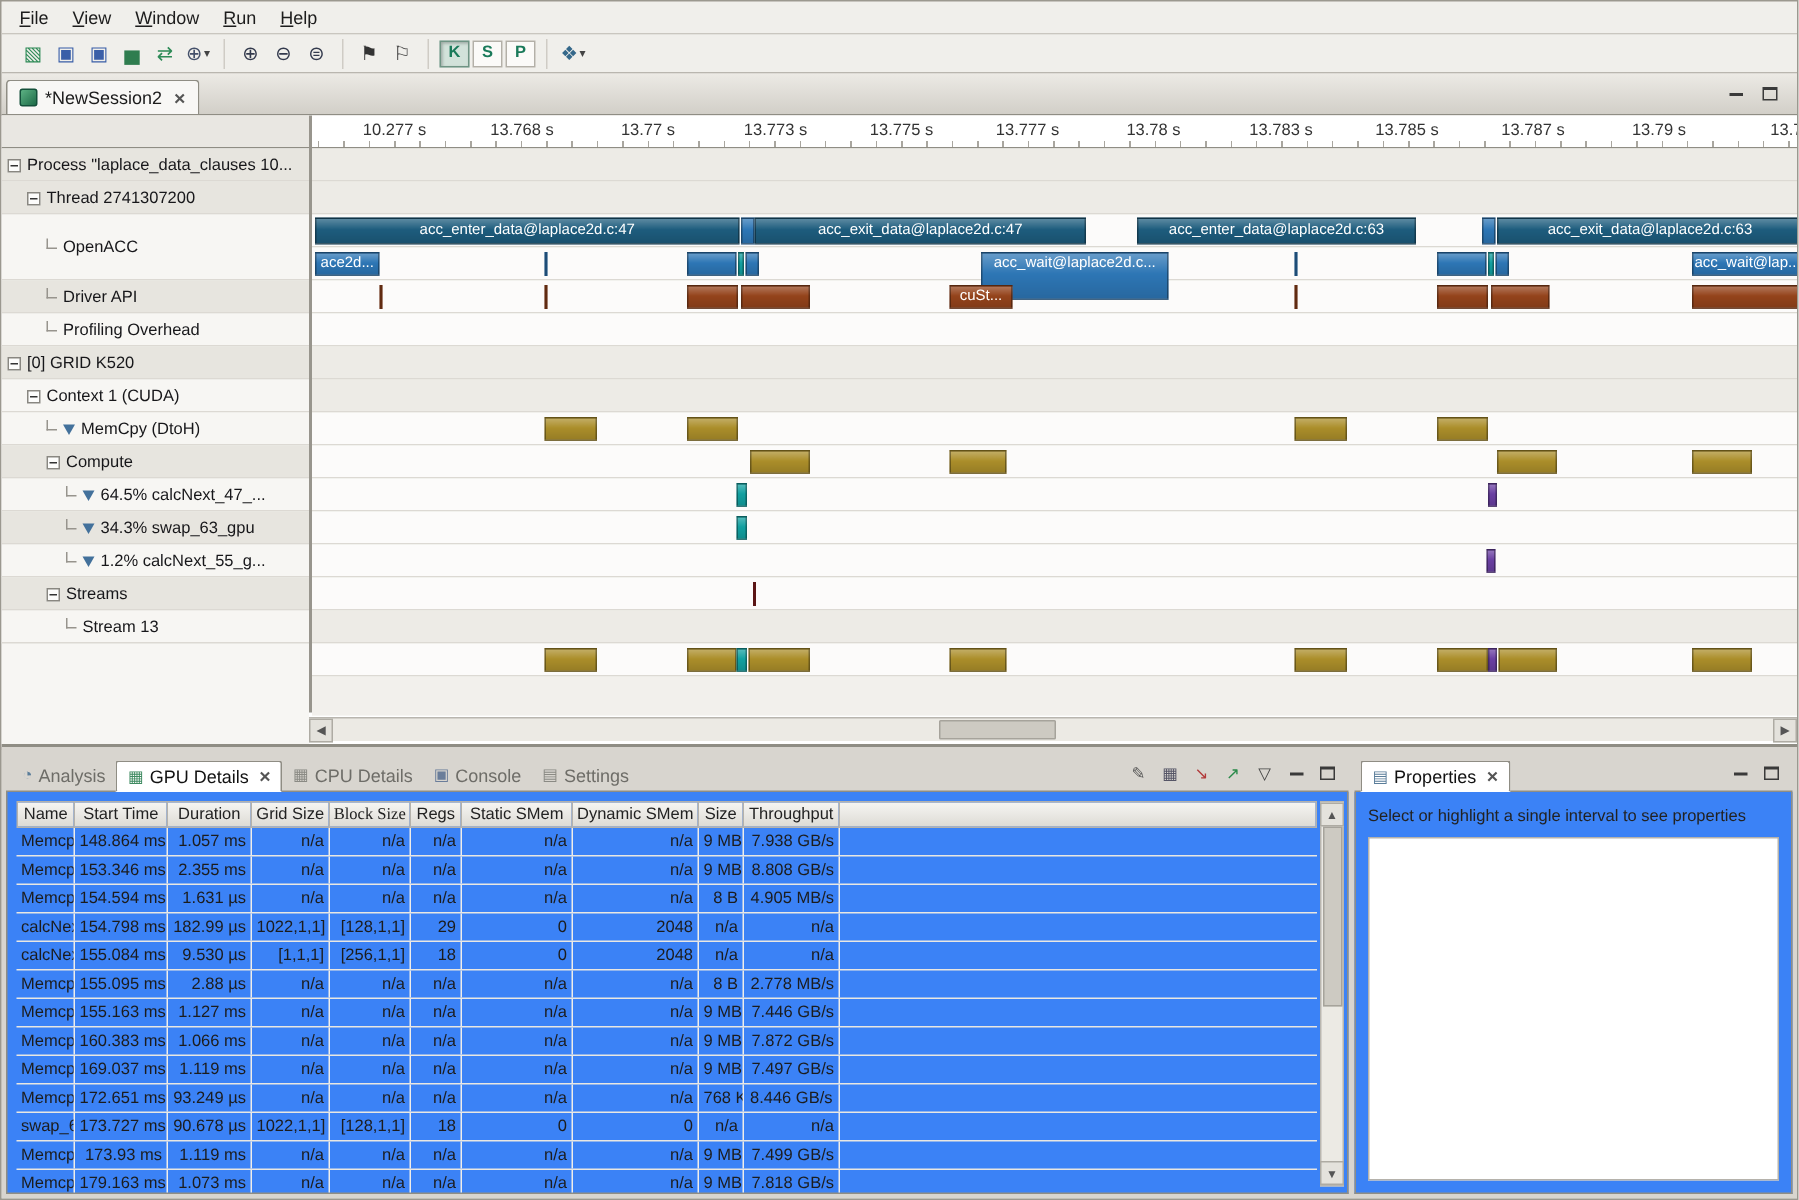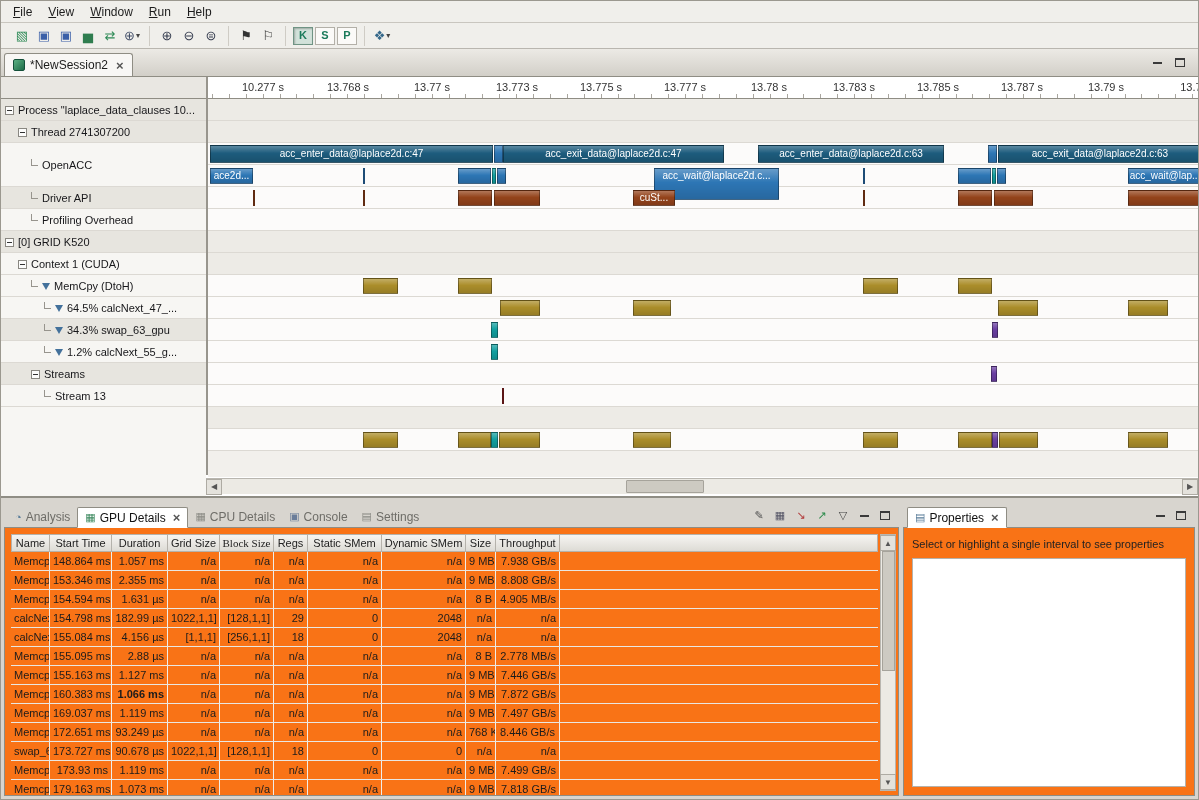--- a/index.html
+++ b/index.html
@@ -56,21 +56,21 @@
 .view{position:absolute;top:3px;bottom:3px}
 .view.details{left:3px;width:895px}
 .view.props{left:902px;right:3px}
 .view-tabbar{position:absolute;top:0;left:0;right:0;height:25px;display:flex;align-items:flex-end;border-bottom:1px solid #8f8d84;padding-left:4px}
 .tabs-strip{display:flex;align-items:flex-end;height:100%}
 .vtab{height:21px;display:flex;align-items:center;gap:4px;padding:0 7px;font-size:12px;color:#6e6d68;cursor:default}
 .vtab.active{background:#fff;border:1px solid #8f8d84;border-bottom:1px solid #fff;margin-bottom:-1px;border-radius:2px 2px 0 0;color:#111}
 .ticon{font-size:11px}
 .view-tools{margin-left:auto;display:flex;align-items:center;gap:1px;align-self:center;padding-right:4px}
 .vt-btn{width:20px;height:18px;display:flex;align-items:center;justify-content:center;font-size:11px;cursor:default}
-.view-body{position:absolute;top:25px;left:0;right:0;bottom:0;background:#f97316;border:1px solid #8f8d84;border-top:none;overflow:hidden}
+.view-body{position:absolute;top:25px;left:0;right:0;bottom:0;background:#3b82f6;border:1px solid #8f8d84;border-top:none;overflow:hidden}
 
 .gpu-table{position:absolute;top:6px;left:6px;right:20px}
 .t-head{display:flex;height:18px}
 .th{flex:none;border:1px solid #b5b2ab;border-left:none;background:linear-gradient(#f6f5f2,#dddbd5);font-size:11px;color:#222;display:flex;align-items:center;justify-content:center;overflow:hidden;white-space:nowrap}
 .th:first-child{border-left:1px solid #b5b2ab}
 .th.filler{flex:1}
 .tr{display:flex;height:19px;border-bottom:1px solid #e9e7e2}
 .td{flex:none;border-right:1px solid #efede9;padding:0 3px;line-height:18px;overflow:hidden;white-space:nowrap;font-size:11px}
 .ar{text-align:right}.al{text-align:left}
 .vscroll{position:absolute;top:6px;right:2px;bottom:4px;width:16px;background:#eceae4;border:1px solid #b9b6af;display:flex;flex-direction:column;align-items:center}
@@ -214,20 +214,24 @@
           <span class="tree-label">[0] GRID K520</span>
         </div>
         <div class="tree-row shade-b" style="height: 22px; padding-left: 17px;">
           <span class="expander"></span>
           <span class="tree-label">Context 1 (CUDA)</span>
         </div>
         <div class="tree-row shade-b" style="height: 22px; padding-left: 30px;">
           <span class="connector"></span>
           <span class="funnel"></span>
           <span class="tree-label">MemCpy (DtoH)</span>
+        </div>
+        <div class="tree-row shade-a" style="height: 22px; padding-left: 30px;">
+          <span class="expander"></span>
+          <span class="tree-label">Compute</span>
         </div>
         <div class="tree-row shade-b" style="height: 22px; padding-left: 43px;">
           <span class="connector"></span>
           <span class="funnel"></span>
           <span class="tree-label">64.5% calcNext_47_...</span>
         </div>
         <div class="tree-row shade-a" style="height: 22px; padding-left: 43px;">
           <span class="connector"></span>
           <span class="funnel"></span>
           <span class="tree-label">34.3% swap_63_gpu</span>
@@ -435,21 +439,21 @@
                 <div class="td ar" style="width: 54px;">[128,1,1]</div>
                 <div class="td ar" style="width: 34px;">29</div>
                 <div class="td ar" style="width: 74px;">0</div>
                 <div class="td ar" style="width: 84px;">2048</div>
                 <div class="td ar" style="width: 30px;">n/a</div>
                 <div class="td ar" style="width: 64px;">n/a</div>
               </div>
               <div class="tr">
                 <div class="td al" style="width: 39px;">calcNext</div>
                 <div class="td ar" style="width: 62px;">155.084 ms</div>
-                <div class="td ar" style="width: 56px;">4.156 µs</div>
+                <div class="td ar" style="width: 56px;">9.530 µs</div>
                 <div class="td ar" style="width: 52px;">[1,1,1]</div>
                 <div class="td ar" style="width: 54px;">[256,1,1]</div>
                 <div class="td ar" style="width: 34px;">18</div>
                 <div class="td ar" style="width: 74px;">0</div>
                 <div class="td ar" style="width: 84px;">2048</div>
                 <div class="td ar" style="width: 30px;">n/a</div>
                 <div class="td ar" style="width: 64px;">n/a</div>
               </div>
               <div class="tr">
                 <div class="td al" style="width: 39px;">Memcpy</div>
@@ -471,21 +475,21 @@
                 <div class="td ar" style="width: 54px;">n/a</div>
                 <div class="td ar" style="width: 34px;">n/a</div>
                 <div class="td ar" style="width: 74px;">n/a</div>
                 <div class="td ar" style="width: 84px;">n/a</div>
                 <div class="td ar" style="width: 30px;">9 MB</div>
                 <div class="td ar" style="width: 64px;">7.446 GB/s</div>
               </div>
               <div class="tr">
                 <div class="td al" style="width: 39px;">Memcpy</div>
                 <div class="td ar" style="width: 62px;">160.383 ms</div>
-                <div class="td ar" style="width: 56px; font-weight: bold;">1.066 ms</div>
+                <div class="td ar" style="width: 56px;">1.066 ms</div>
                 <div class="td ar" style="width: 52px;">n/a</div>
                 <div class="td ar" style="width: 54px;">n/a</div>
                 <div class="td ar" style="width: 34px;">n/a</div>
                 <div class="td ar" style="width: 74px;">n/a</div>
                 <div class="td ar" style="width: 84px;">n/a</div>
                 <div class="td ar" style="width: 30px;">9 MB</div>
                 <div class="td ar" style="width: 64px;">7.872 GB/s</div>
               </div>
               <div class="tr">
                 <div class="td al" style="width: 39px;">Memcpy</div>

